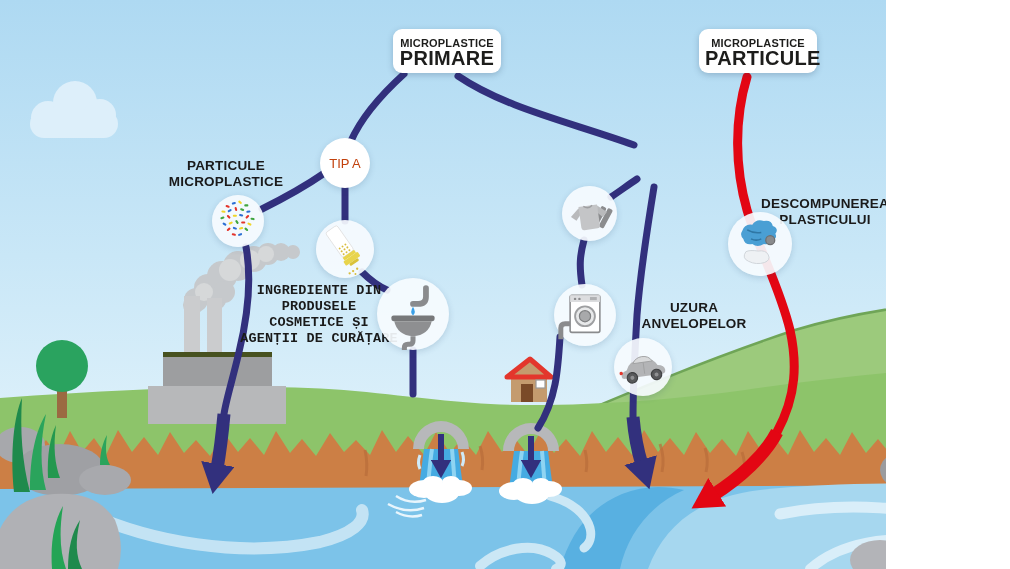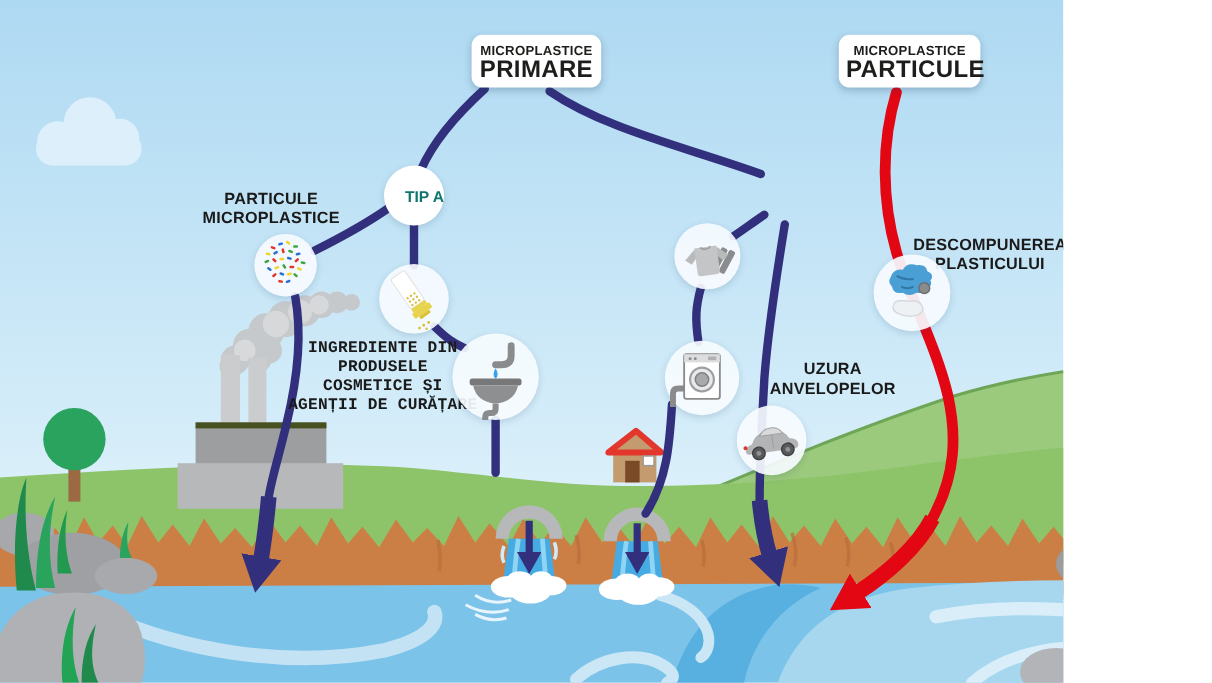--- a/index.html
+++ b/index.html
@@ -27,21 +27,21 @@
   .label{
     position:absolute; width:180px; text-align:center; color:#1a1a1a;
     font-size:13.5px; font-weight:700; line-height:1.18; white-space:pre-line;
     letter-spacing:.2px;
   }
   .node{
     position:absolute; border-radius:50%;
     box-shadow:0 2px 6px rgba(40,70,110,.18);
     display:flex; align-items:center; justify-content:center;
   }
-  .node.tip{background:#ffffff; font-size:13px; font-weight:700; color:#0f766e;justify-content:flex-end;}
+  .node.tip{background:#ffffff; font-size:13px; font-weight:400; color:#c2410c;}
   .node.icon-node{background:rgba(246,251,254,0.92);}
   .node svg{display:block;width:100%;height:100%;}
 </style>
 </head>
 <body>
 
 <div class="stage">
 
   <svg class="scene" width="1010" height="569" viewBox="0 0 1010 569">
     <defs>

